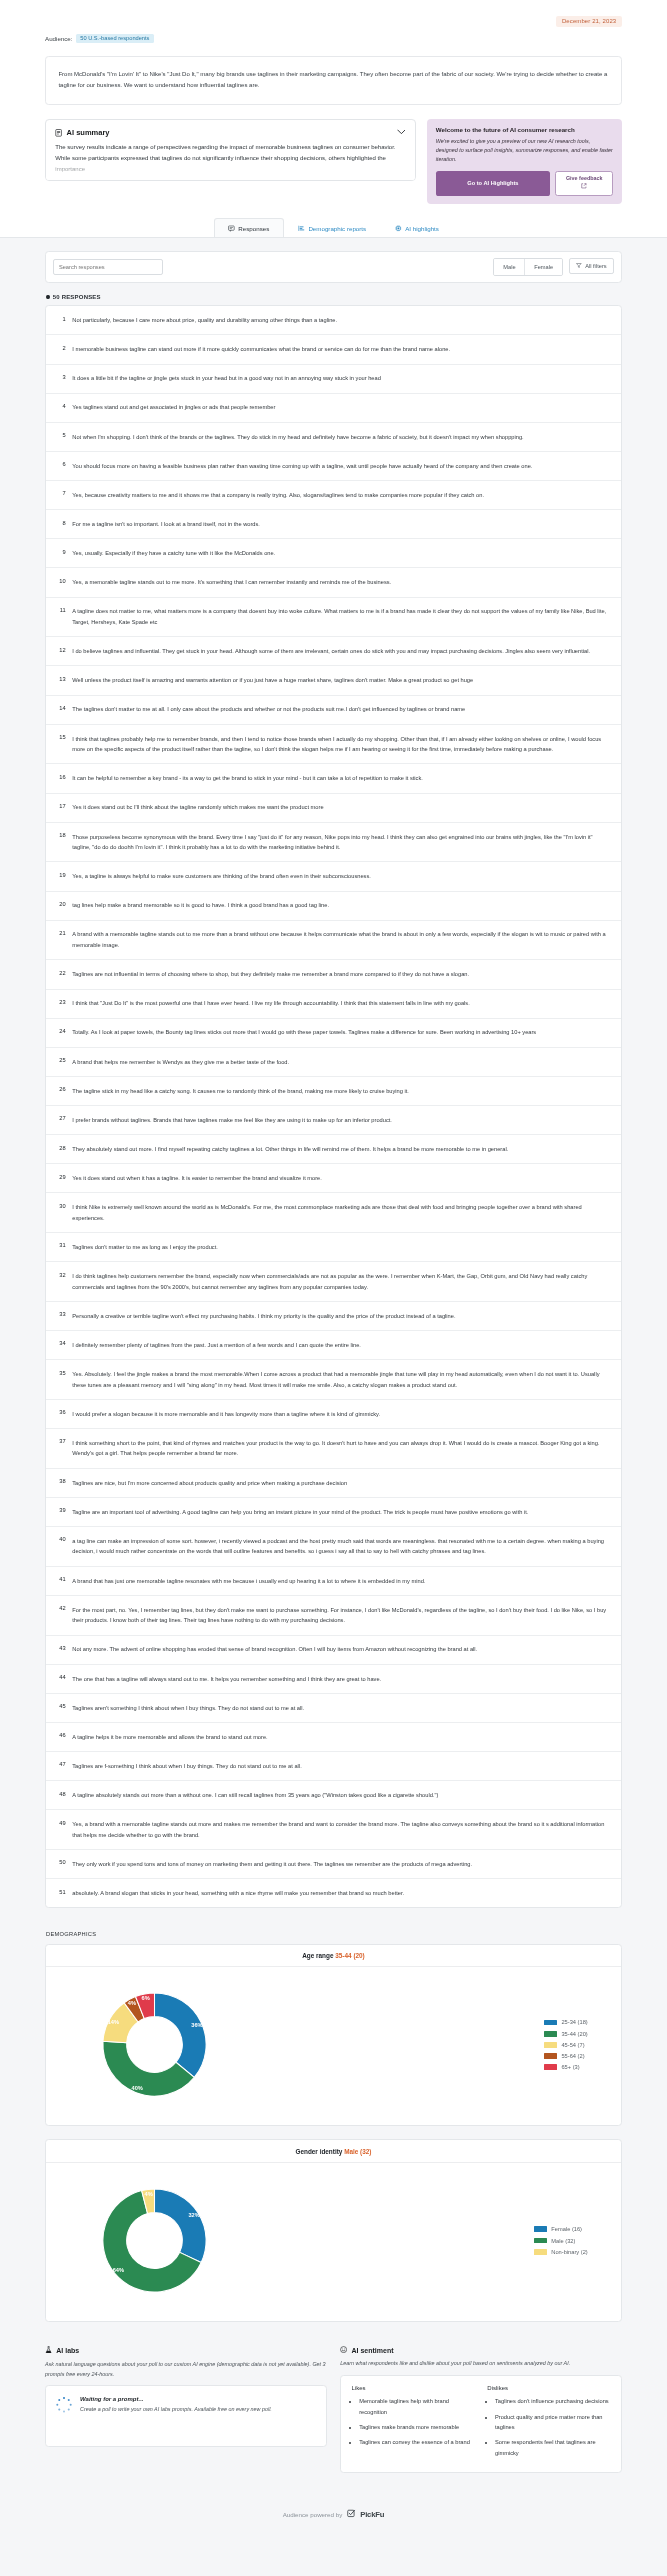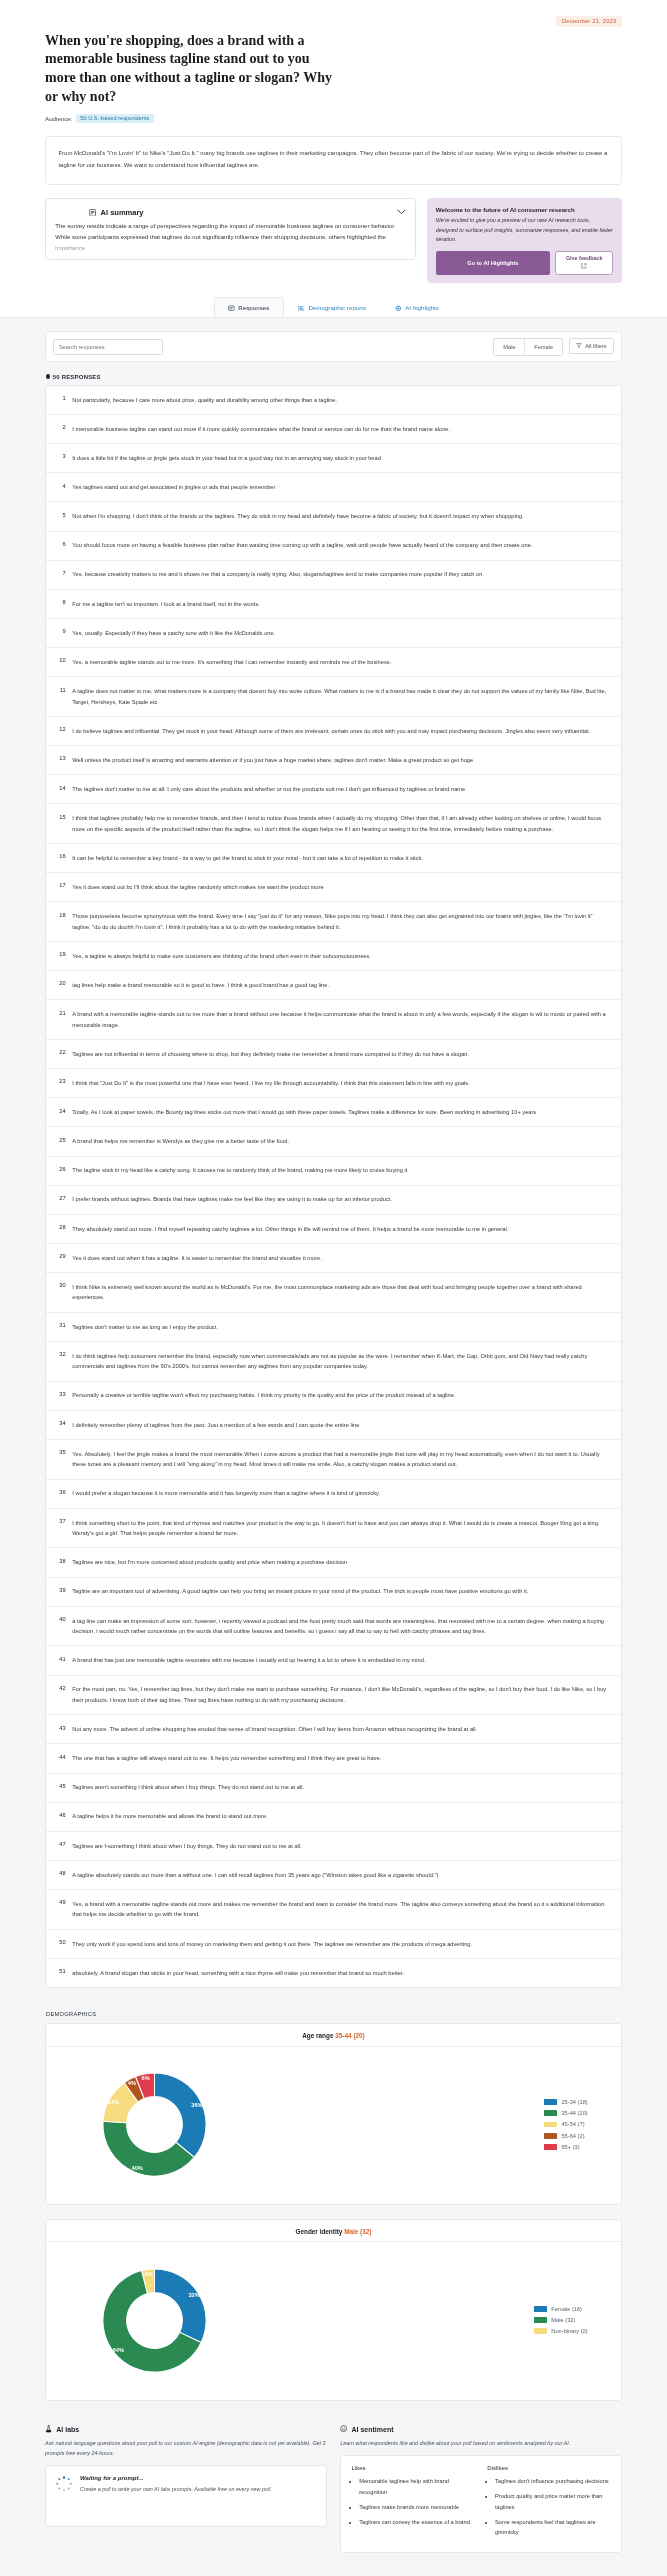--- a/index.html
+++ b/index.html
@@ -35,21 +35,21 @@
   }
   .desc-card p { font-size: 6px; line-height: 1.95; color: #3a4046; }
 
   
   .ai-row { display: flex; gap: 11.3px; margin-top: 13.4px; align-items: flex-start; }
   .ai-summary {
     flex: 1 1 0; border: 0.5px solid #e2e5e8; border-radius: 4.1px;
     padding: 8.2px 9.3px 10.3px 9.3px; background: #fff;
     position: relative; overflow: hidden; max-height: 62px;
   }
-  .ai-summary-head { display: flex; align-items: center; gap: 4.6px; margin-left: 34px; }
+  .ai-summary-head { display: flex; align-items: center; gap: 4.6px; }
   .ai-summary-head .title { font-size: 7.5px; font-weight: 700; color: #16181a; }
   .ai-summary-head .chev { margin-left: auto; color: #22262a; }
   .ai-summary p {
     font-size: 6px; line-height: 1.85; margin-top: 4.6px; color: #30363b;
   }
   .ai-summary .fade {
     position: absolute; left:0; right:0; bottom:0; height: 17.5px;
     background: linear-gradient(to bottom, rgba(255,255,255,0), #fff 78%);
   }
   .promo {
@@ -175,21 +175,20 @@
 </head>
 <body>
 
 <div class="page">
 
   <div class="top-area">
     <div class="date-row">
       <span class="date-badge">December 21, 2023</span>
     </div>
 
-    <h1 class="poll-title">When you're shopping, does a brand with a memorable business tagline stand out to you more than one without a tagline or slogan? Why or why not?</h1>
 
     <div class="audience-row">
       <span class="audience-label">Audience:</span>
       <span class="audience-pill">50 U.S.-based respondents</span>
     </div>
 
     <div class="desc-card">
       <p>From McDonald's "I'm Lovin' It" to Nike's "Just Do It," many big brands use taglines in their marketing campaigns. They often become part of the fabric of our society. We're trying to decide whether to create a tagline for our business. We want to understand how influential taglines are.</p>
     </div>
 

